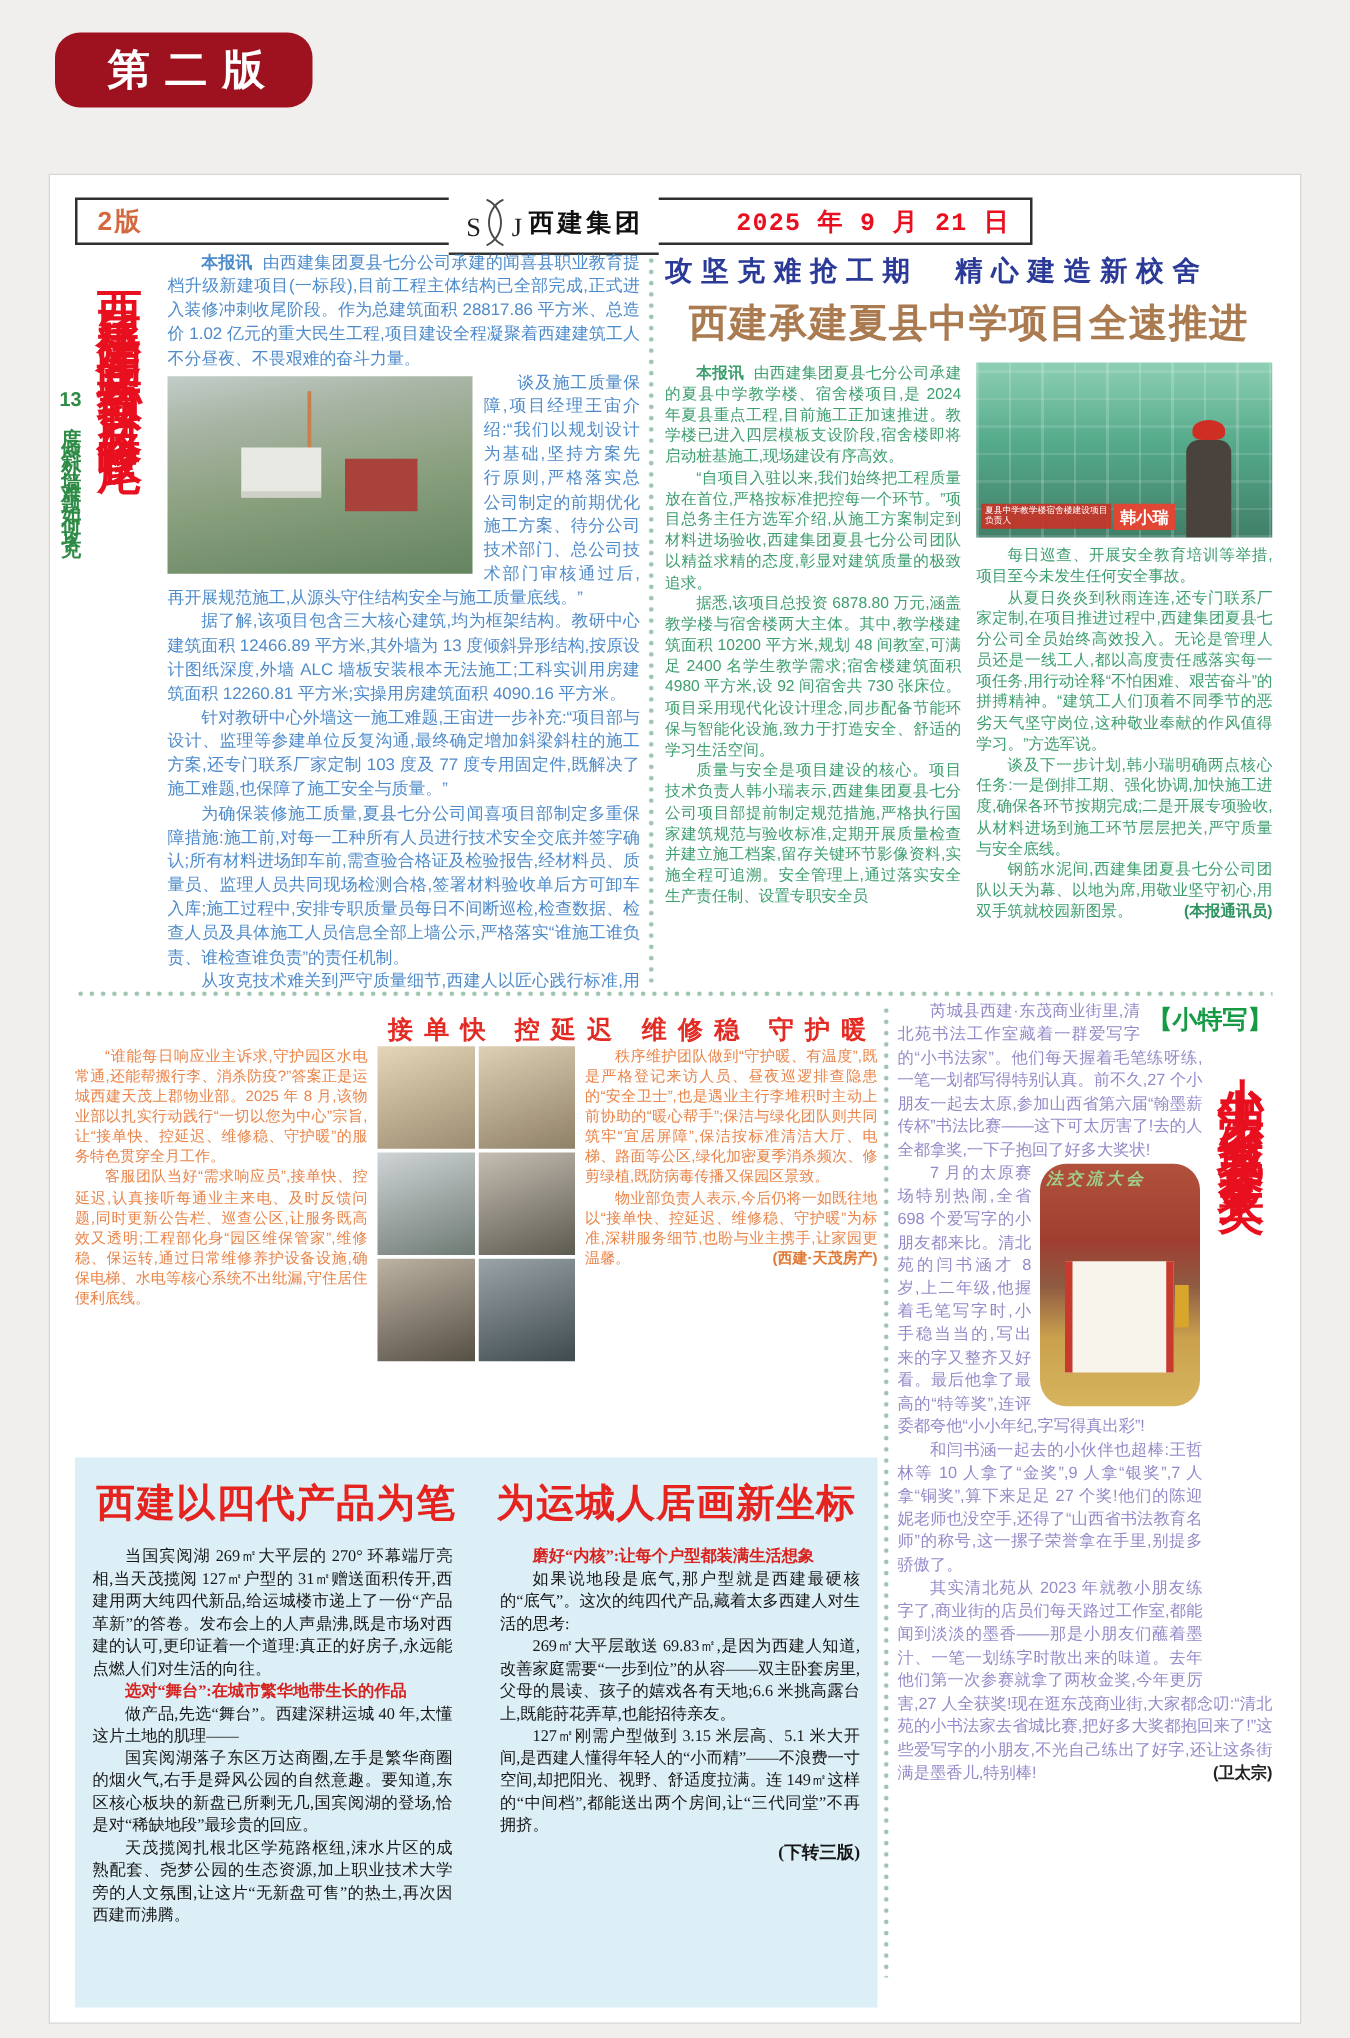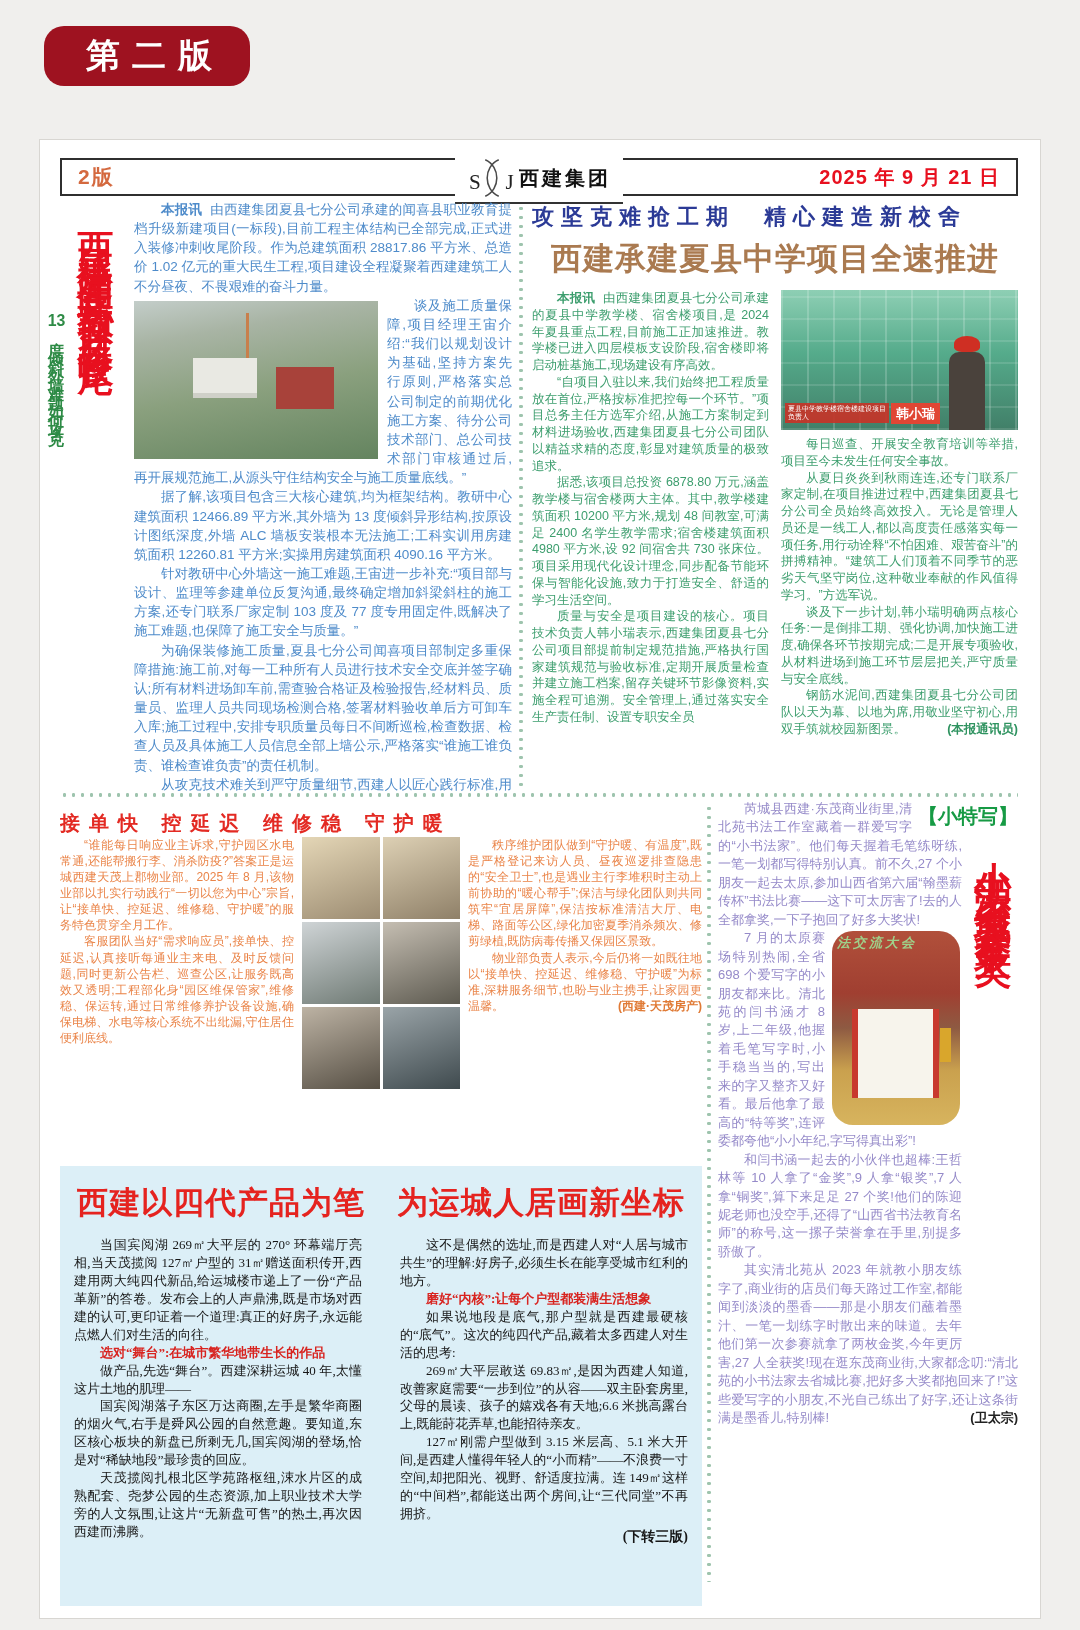--- a/index.html
+++ b/index.html
@@ -17,27 +17,27 @@
     display:flex;align-items:center;justify-content:center;
     padding-left:16px;box-sizing:border-box;
   }
   
   .paper{
     position:absolute;left:40px;top:140px;width:1000px;height:1478px;
     background:#ffffff;box-shadow:0 0 0 1px #d8d6d2;
   }
   
   .masthead{
-    position:absolute;left:20px;top:18px;width:958px;height:38px;
+    position:absolute;left:20px;top:18px;width:766px;height:38px;
     border:2px solid #2f2f2f;box-sizing:border-box;
     display:flex;align-items:center;justify-content:space-between;
     padding:0 16px;
   }
   .mh-page{color:#d4693f;font-weight:900;font-size:21px;letter-spacing:2px;}
-  .mh-date{color:#e8101f;font-weight:900;font-size:20px;letter-spacing:1px;}
+  .mh-date{color:#e8101f;font-weight:900;font-size:20px;letter-spacing:1px;font-family:Liberation Mono, monospace;}
   .mh-logo{
     position:absolute;left:50%;top:-6px;transform:translateX(-50%);
     height:48px;background:#fff;padding:0 12px;
     display:flex;align-items:center;gap:2px;border-bottom:2px solid #333;
   }
   .mh-name{font-size:20px;font-weight:900;color:#111;letter-spacing:3px;}
   
   .chain-h{position:absolute;height:6px;background-image:radial-gradient(circle,#9ec4ae 1.7px,transparent 2px);background-size:9px 6px;}
   .chain-v{position:absolute;width:6px;background-image:radial-gradient(circle,#9ec4ae 1.7px,transparent 2px);background-size:6px 9px;}
   
@@ -75,21 +75,21 @@
     repeating-linear-gradient(0deg,rgba(255,255,255,.12) 0 2px,rgba(0,0,0,0) 2px 22px),
     linear-gradient(180deg,#8ecfb4 0%,#55ab8b 45%,#417f68 100%);}
   .worker-body{position:absolute;right:14%;bottom:0;width:36px;height:56%;background:#4a423c;border-radius:10px 10px 0 0;}
   .worker-helmet{position:absolute;right:calc(14% + 5px);bottom:56%;width:26px;height:16px;background:#cf2f23;border-radius:50% 50% 30% 30%;}
   .xx-cap{position:absolute;left:4px;bottom:6px;display:flex;gap:2px;align-items:flex-start;}
   .xx-cap-role{background:rgba(198,52,40,.92);color:#fff;font-size:7px;line-height:1.2;padding:2px 3px;width:98px;}
   .xx-cap-name{background:#e04634;color:#fff;font-weight:900;font-size:13px;padding:2px 5px;display:flex;align-items:center;}
   .xx-byline{color:#2f9360;}
   
   .art-wuye{position:absolute;left:20px;top:664px;width:642px;height:358px;overflow:hidden;}
-  .wy-kicker{text-align:left;color:#e32a23;font-weight:900;font-size:20px;letter-spacing:9px;text-indent:0;margin-top:6px;}
+  .wy-kicker{text-align:right;color:#e32a23;font-weight:900;font-size:20px;letter-spacing:9px;text-indent:0;margin-top:6px;}
   .wy-title{text-align:center;color:#129a49;font-weight:900;font-size:33px;letter-spacing:1px;text-indent:0;margin:6px 0 10px;}
   .wy-cols{display:flex;gap:8px;}
   .wy-col{width:234px;color:#ea8448;font-size:12px;line-height:1.34;}
   .svc-grid{width:158px;display:grid;grid-template-columns:1fr 1fr;gap:3px;align-content:start;}
   .svc{height:82px;}
   .svc:nth-child(1){background:linear-gradient(160deg,#e4d6b6,#9c8c72);}
   .svc:nth-child(2){background:linear-gradient(160deg,#ddd0b4,#8f8068);}
   .svc:nth-child(3){background:linear-gradient(160deg,#cfd4d6,#6f7a74);}
   .svc:nth-child(4){background:linear-gradient(160deg,#c5beb2,#5d5a50);}
   .svc:nth-child(5){background:linear-gradient(160deg,#bdb3a4,#564f44);}
@@ -237,21 +237,20 @@
     <p class="sd-title">西建以四代产品为笔　为运城人居画新坐标</p>
     <div class="sd-cols">
       <div class="sd-col">
         <p>当国宾阅湖 269㎡大平层的 270° 环幕端厅亮相,当天茂揽阅 127㎡户型的 31㎡赠送面积传开,西建用两大纯四代新品,给运城楼市递上了一份“产品革新”的答卷。发布会上的人声鼎沸,既是市场对西建的认可,更印证着一个道理:真正的好房子,永远能点燃人们对生活的向往。</p>
         <p class="sd-sub">选对“舞台”:在城市繁华地带生长的作品</p>
         <p>做产品,先选“舞台”。西建深耕运城 40 年,太懂这片土地的肌理——</p>
         <p>国宾阅湖落子东区万达商圈,左手是繁华商圈的烟火气,右手是舜风公园的自然意趣。要知道,东区核心板块的新盘已所剩无几,国宾阅湖的登场,恰是对“稀缺地段”最珍贵的回应。</p>
         <p>天茂揽阅扎根北区学苑路枢纽,涑水片区的成熟配套、尧梦公园的生态资源,加上职业技术大学旁的人文氛围,让这片“无新盘可售”的热土,再次因西建而沸腾。</p>
       </div>
       <div class="sd-col">
-        <p>这不是偶然的选址,而是西建人对“人居与城市共生”的理解:好房子,必须生长在能享受城市红利的地方。</p>
         <p class="sd-sub">磨好“内核”:让每个户型都装满生活想象</p>
         <p>如果说地段是底气,那户型就是西建最硬核的“底气”。这次的纯四代产品,藏着太多西建人对生活的思考:</p>
         <p>269㎡大平层敢送 69.83㎡,是因为西建人知道,改善家庭需要“一步到位”的从容——双主卧套房里,父母的晨读、孩子的嬉戏各有天地;6.6 米挑高露台上,既能莳花弄草,也能招待亲友。</p>
         <p>127㎡刚需户型做到 3.15 米层高、5.1 米大开间,是西建人懂得年轻人的“小而精”——不浪费一寸空间,却把阳光、视野、舒适度拉满。连 149㎡这样的“中间档”,都能送出两个房间,让“三代同堂”不再拥挤。</p>
         <p class="sd-cont">(下转三版)</p>
       </div>
     </div>
   </div>
 
 </div>

